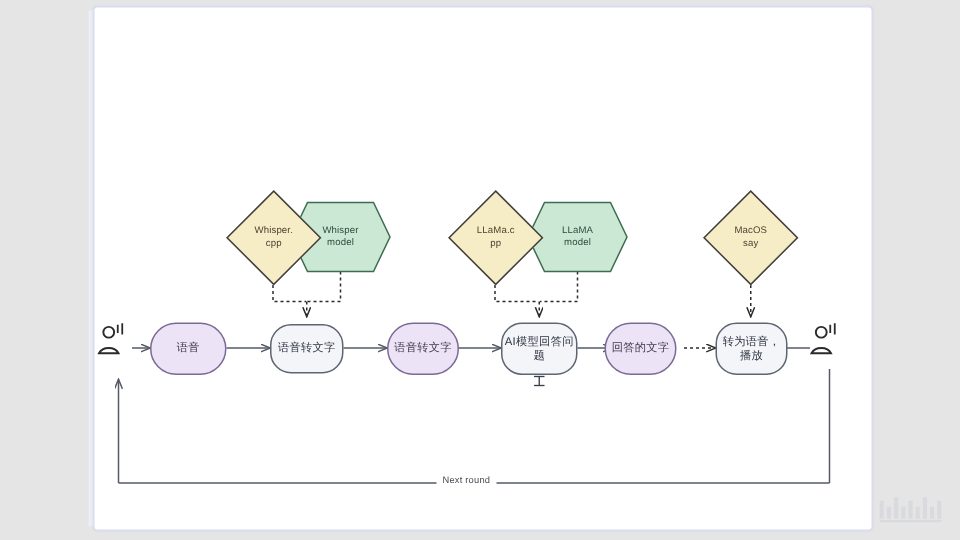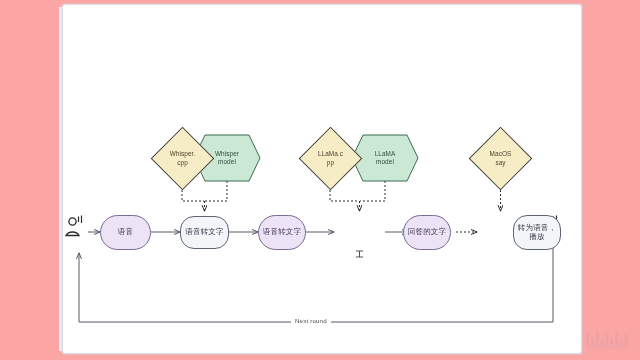--- a/index.html
+++ b/index.html
@@ -1,21 +1,21 @@
 <!DOCTYPE html>
 <html><head>
 <meta charset="utf-8">
 <style>
   html,body{margin:0;padding:0;}
   body{
     width:640px;height:360px;overflow:hidden;background:#ffffff;
     font-family:"Liberation Sans","DejaVu Sans",sans-serif;
     -webkit-font-smoothing:antialiased;
   }
-  #stage{position:relative;width:640px;height:360px;background:#fca5a5;}
+  #stage{position:relative;width:640px;height:360px;background:#e5e5e5;}
 
   
   .panel{
     position:absolute;left:62px;top:4px;width:518px;height:348px;
     background:#ffffff;border:1px solid #d9dced;border-radius:3px;
     box-shadow:0 0 0 1px rgba(215,219,236,.35);
   }
   .panel-shadow{
     position:absolute;left:59px;top:7px;width:3px;height:344px;
     background:#eceef6;
@@ -150,26 +150,29 @@
   </div>
 
   <div class="node rect" style="left:180px;top:216px;width:49px;height:33px;">
     <span>语音转文字</span>
   </div>
 
   <div class="node oval" style="left:258px;top:215px;width:48px;height:35px;">
     <span>语音转文字</span>
   </div>
 
+  <div class="node rect" style="left:334px;top:215px;width:51px;height:35px;">
+    <span>AI模型回答问题</span>
+  </div>
 
   <div class="node oval" style="left:403px;top:215px;width:48px;height:35px;">
     <span>回答的文字</span>
   </div>
 
-  <div class="node rect" style="left:477px;top:215px;width:48px;height:35px;margin-left:36px;">
+  <div class="node rect" style="left:477px;top:215px;width:48px;height:35px;">
     <span>转为语音，播放</span>
   </div>
 
   <div class="diamond-wrap" style="left:160px;top:136px;width:45px;height:45px;">
     <div class="diamond"></div>
     <div class="diamond-label">
       <span>Whisper.</span>
       <span>cpp</span>
     </div>
   </div>

